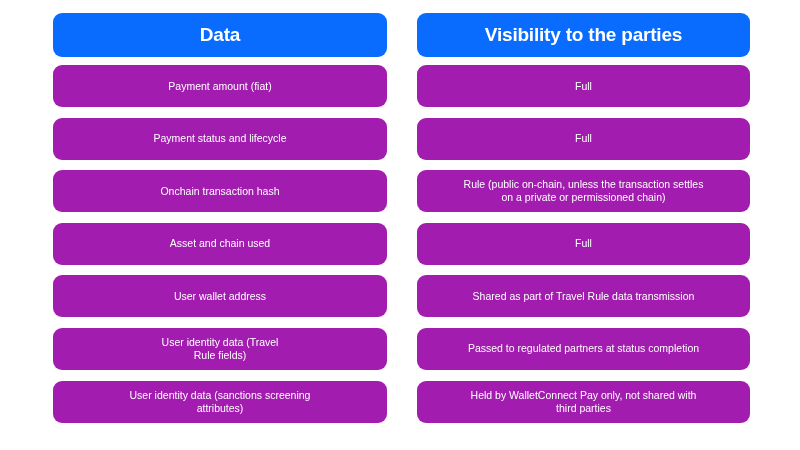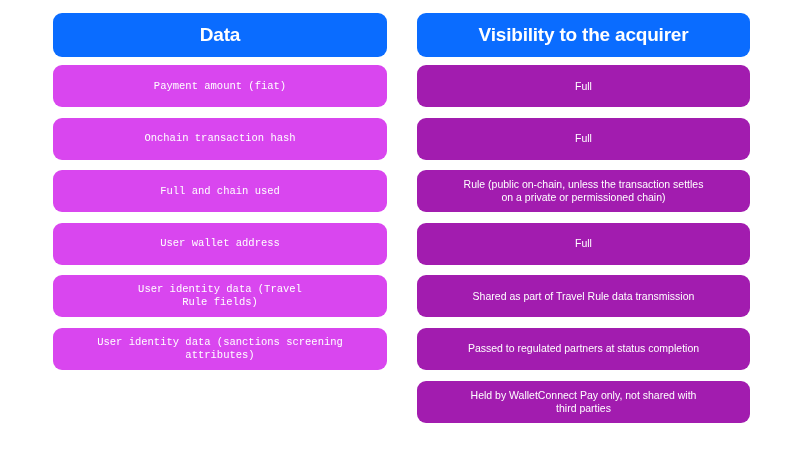--- a/index.html
+++ b/index.html
@@ -73,52 +73,52 @@
     box-sizing: border-box;
     padding: 0 12px;
     white-space: pre-line;
   }
 
   .cell:last-child {
     margin-bottom: 0;
   }
 
   .cell.dark {
-    background: #d946ef;
-    font-family: Liberation Mono, monospace;
+    background: #a21caf;
   }
 
   .cell.gray {
     background: #a21caf;
   }
 
   .header-cell.blue {
     background: #0a6cff;
   }
 </style>
 </head>
 <body>
 
 <div class="board">
   <div class="columns">
 
     <div class="column left">
       <div class="header-cell blue">Data</div>
       <div class="cell dark">Payment amount (fiat)</div>
+      <div class="cell dark">Payment status and lifecycle</div>
       <div class="cell dark">Onchain transaction hash</div>
-      <div class="cell dark">Full and chain used</div>
+      <div class="cell dark">Asset and chain used</div>
       <div class="cell dark">User wallet address</div>
       <div class="cell dark">User identity data (Travel
 Rule fields)</div>
       <div class="cell dark">User identity data (sanctions screening
 attributes)</div>
     </div>
 
     <div class="column right">
-      <div class="header-cell blue">Visibility to the acquirer</div>
+      <div class="header-cell blue">Visibility to the parties</div>
       <div class="cell gray">Full</div>
       <div class="cell gray">Full</div>
       <div class="cell gray">Rule (public on-chain, unless the transaction settles
 on a private or permissioned chain)</div>
       <div class="cell gray">Full</div>
       <div class="cell gray">Shared as part of Travel Rule data transmission</div>
       <div class="cell gray">Passed to regulated partners at status completion</div>
       <div class="cell gray">Held by WalletConnect Pay only, not shared with
 third parties</div>
     </div>

